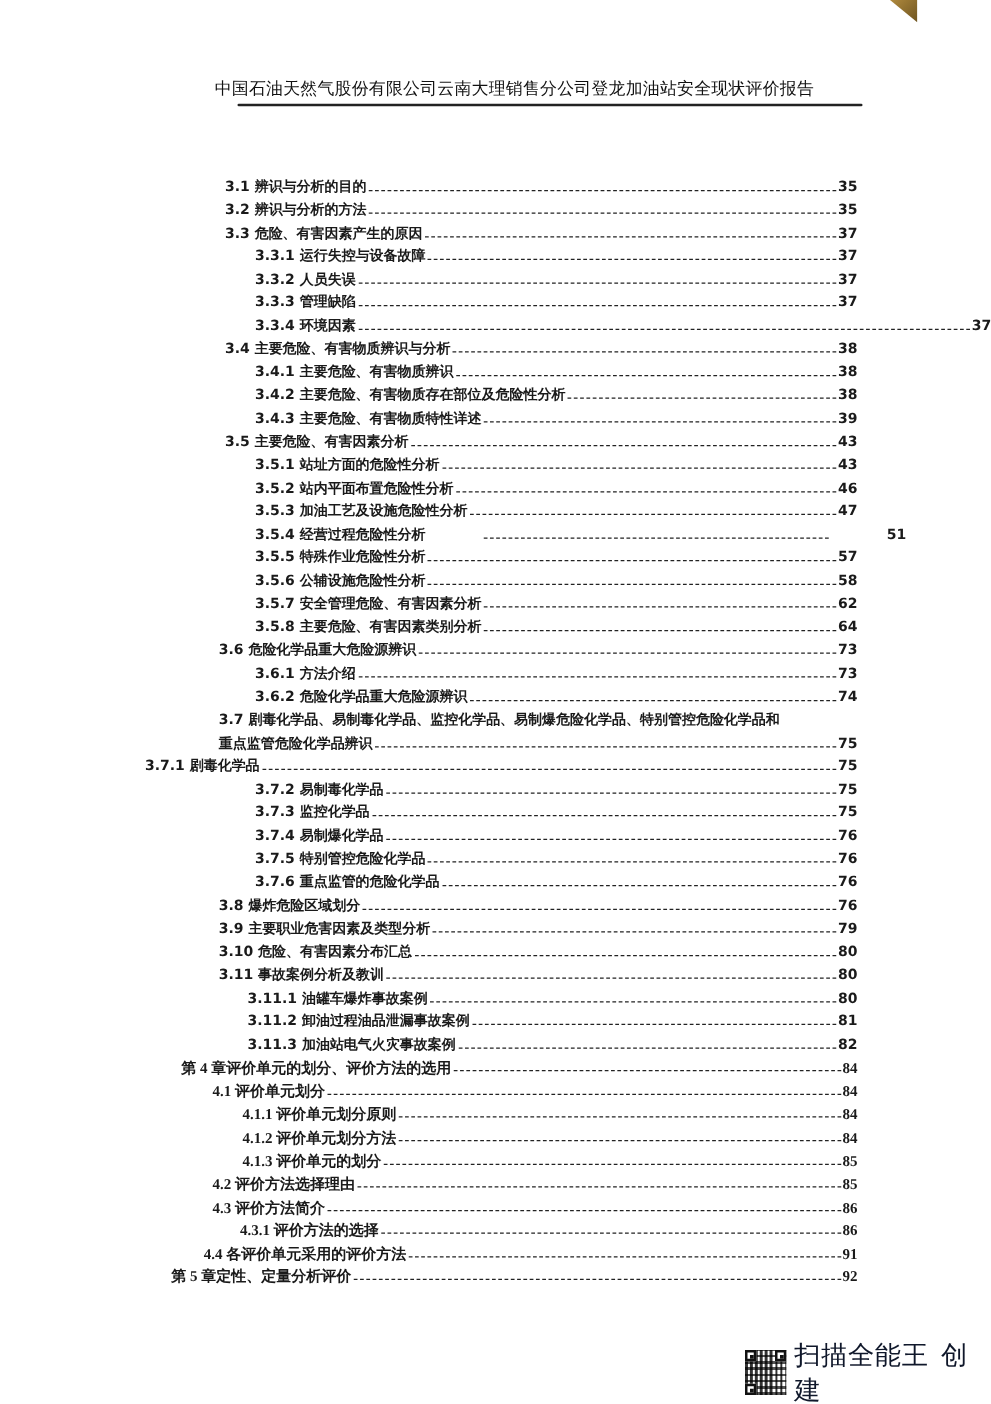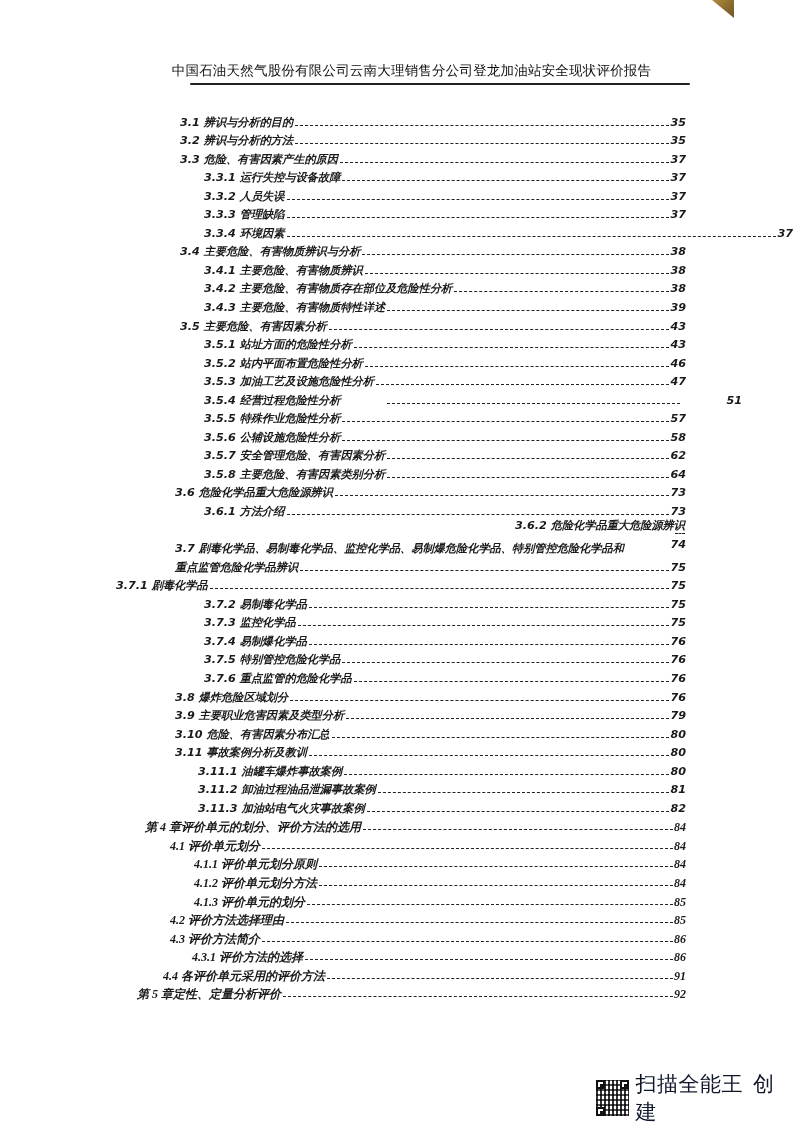--- a/index.html
+++ b/index.html
@@ -16,21 +16,21 @@
   }
   .header-title {
     position:absolute; left:0; right:0; top:62px; text-align:center;
     font-size:13.5px; letter-spacing:0.2px; color:#111;
     padding-left:30px;
   }
   .header-rule {
     position:absolute; left:190px; top:83px; width:500px; height:2px;
     background:#222; border-radius:1px;
   }
-  .toc { position:absolute; left:0; top:111px; width:793px;font-style:italic; }
+  .toc { position:absolute; left:0; top:138px; width:793px; }
   .row {
     position:relative; height:18.55px; display:flex; align-items:flex-end;
     font-size:11.2px; line-height:14px;
   }
   .row .label { white-space:nowrap; padding-right:1px; font-weight:bold; }
   .row .leader {
     flex:1; border-bottom:1.6px dashed #222; margin:0 1px 4px 1px; min-width:10px;
   }
   .row .page { white-space:nowrap; font-weight:bold; }
   .serif .label, .serif .page { font-family:"Liberation Serif","DejaVu Serif",serif; font-size:12px; }
@@ -131,21 +131,21 @@
     <div class="row" style="padding-left: 204px; padding-right: 107px;">
       <span class="label">3.5.2 站内平面布置危险性分析</span>
       <span class="leader"></span>
       <span class="page">46</span>
     </div>
     <div class="row" style="padding-left: 204px; padding-right: 107px;">
       <span class="label">3.5.3 加油工艺及设施危险性分析</span>
       <span class="leader"></span>
       <span class="page">47</span>
     </div>
-    <div class="row" style="padding-left: 204px; padding-right: 51px; gap: 45px;">
+    <div class="row" style="padding-left: 204px; padding-right: 68px; gap: 45px;">
       <span class="label">3.5.4 经营过程危险性分析</span>
       <span class="leader"></span>
       <span class="page">51</span>
     </div>
     <div class="row" style="padding-left: 204px; padding-right: 107px;">
       <span class="label">3.5.5 特殊作业危险性分析</span>
       <span class="leader"></span>
       <span class="page">57</span>
     </div>
     <div class="row" style="padding-left: 204px; padding-right: 107px;">
@@ -166,21 +166,21 @@
     <div class="row" style="padding-left: 175px; padding-right: 107px;">
       <span class="label">3.6 危险化学品重大危险源辨识</span>
       <span class="leader"></span>
       <span class="page">73</span>
     </div>
     <div class="row" style="padding-left: 204px; padding-right: 107px;">
       <span class="label">3.6.1 方法介绍</span>
       <span class="leader"></span>
       <span class="page">73</span>
     </div>
-    <div class="row" style="padding-left: 204px; padding-right: 107px; flex-direction: column;">
+    <div class="row" style="padding-left: 204px; padding-right: 107px;">
       <span class="label">3.6.2 危险化学品重大危险源辨识</span>
       <span class="leader"></span>
       <span class="page">74</span>
     </div>
     <div class="row" style="padding-left: 175px; padding-right: 107px;">
       <span class="label">3.7 剧毒化学品、易制毒化学品、监控化学品、易制爆危险化学品、特别管控危险化学品和</span>
     </div>
     <div class="row" style="padding-left: 175px; padding-right: 107px;">
       <span class="label">重点监管危险化学品辨识</span>
       <span class="leader"></span>

